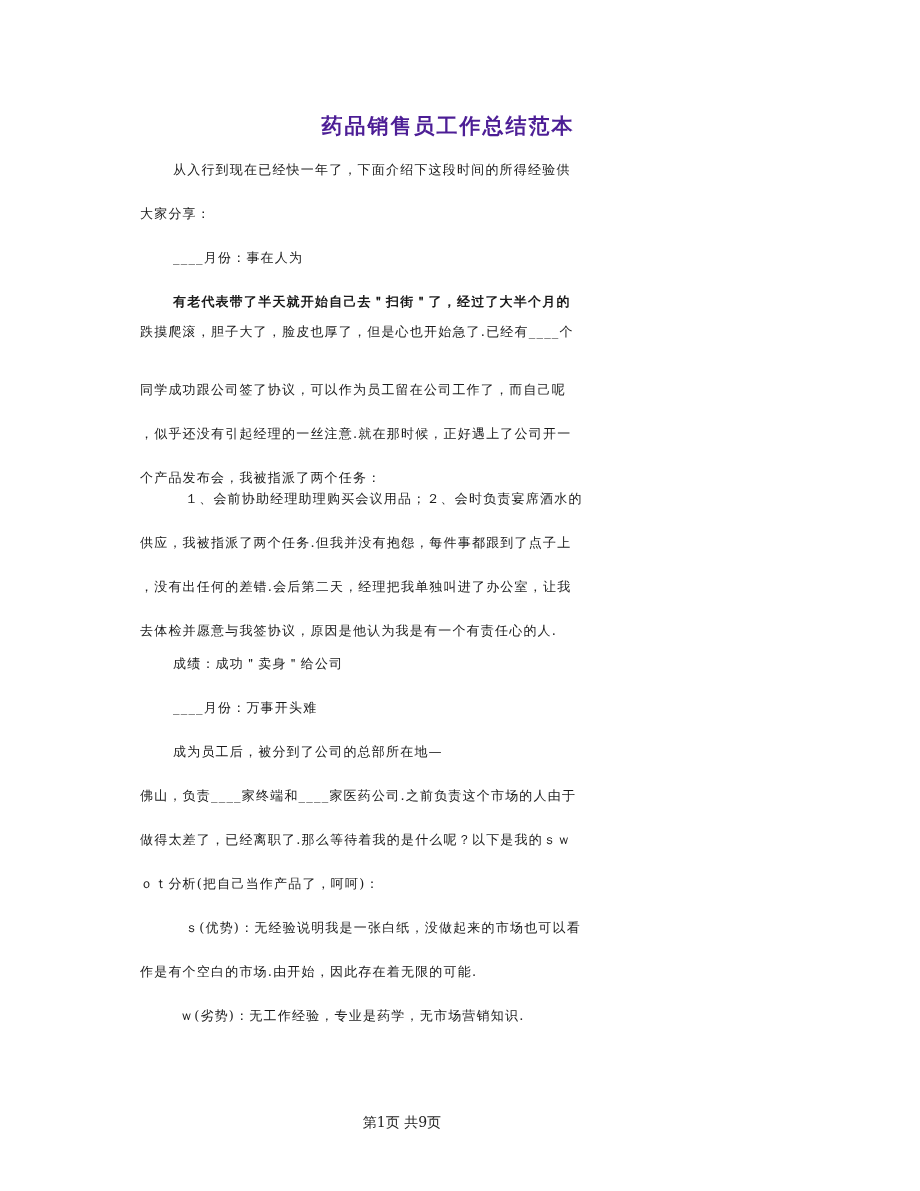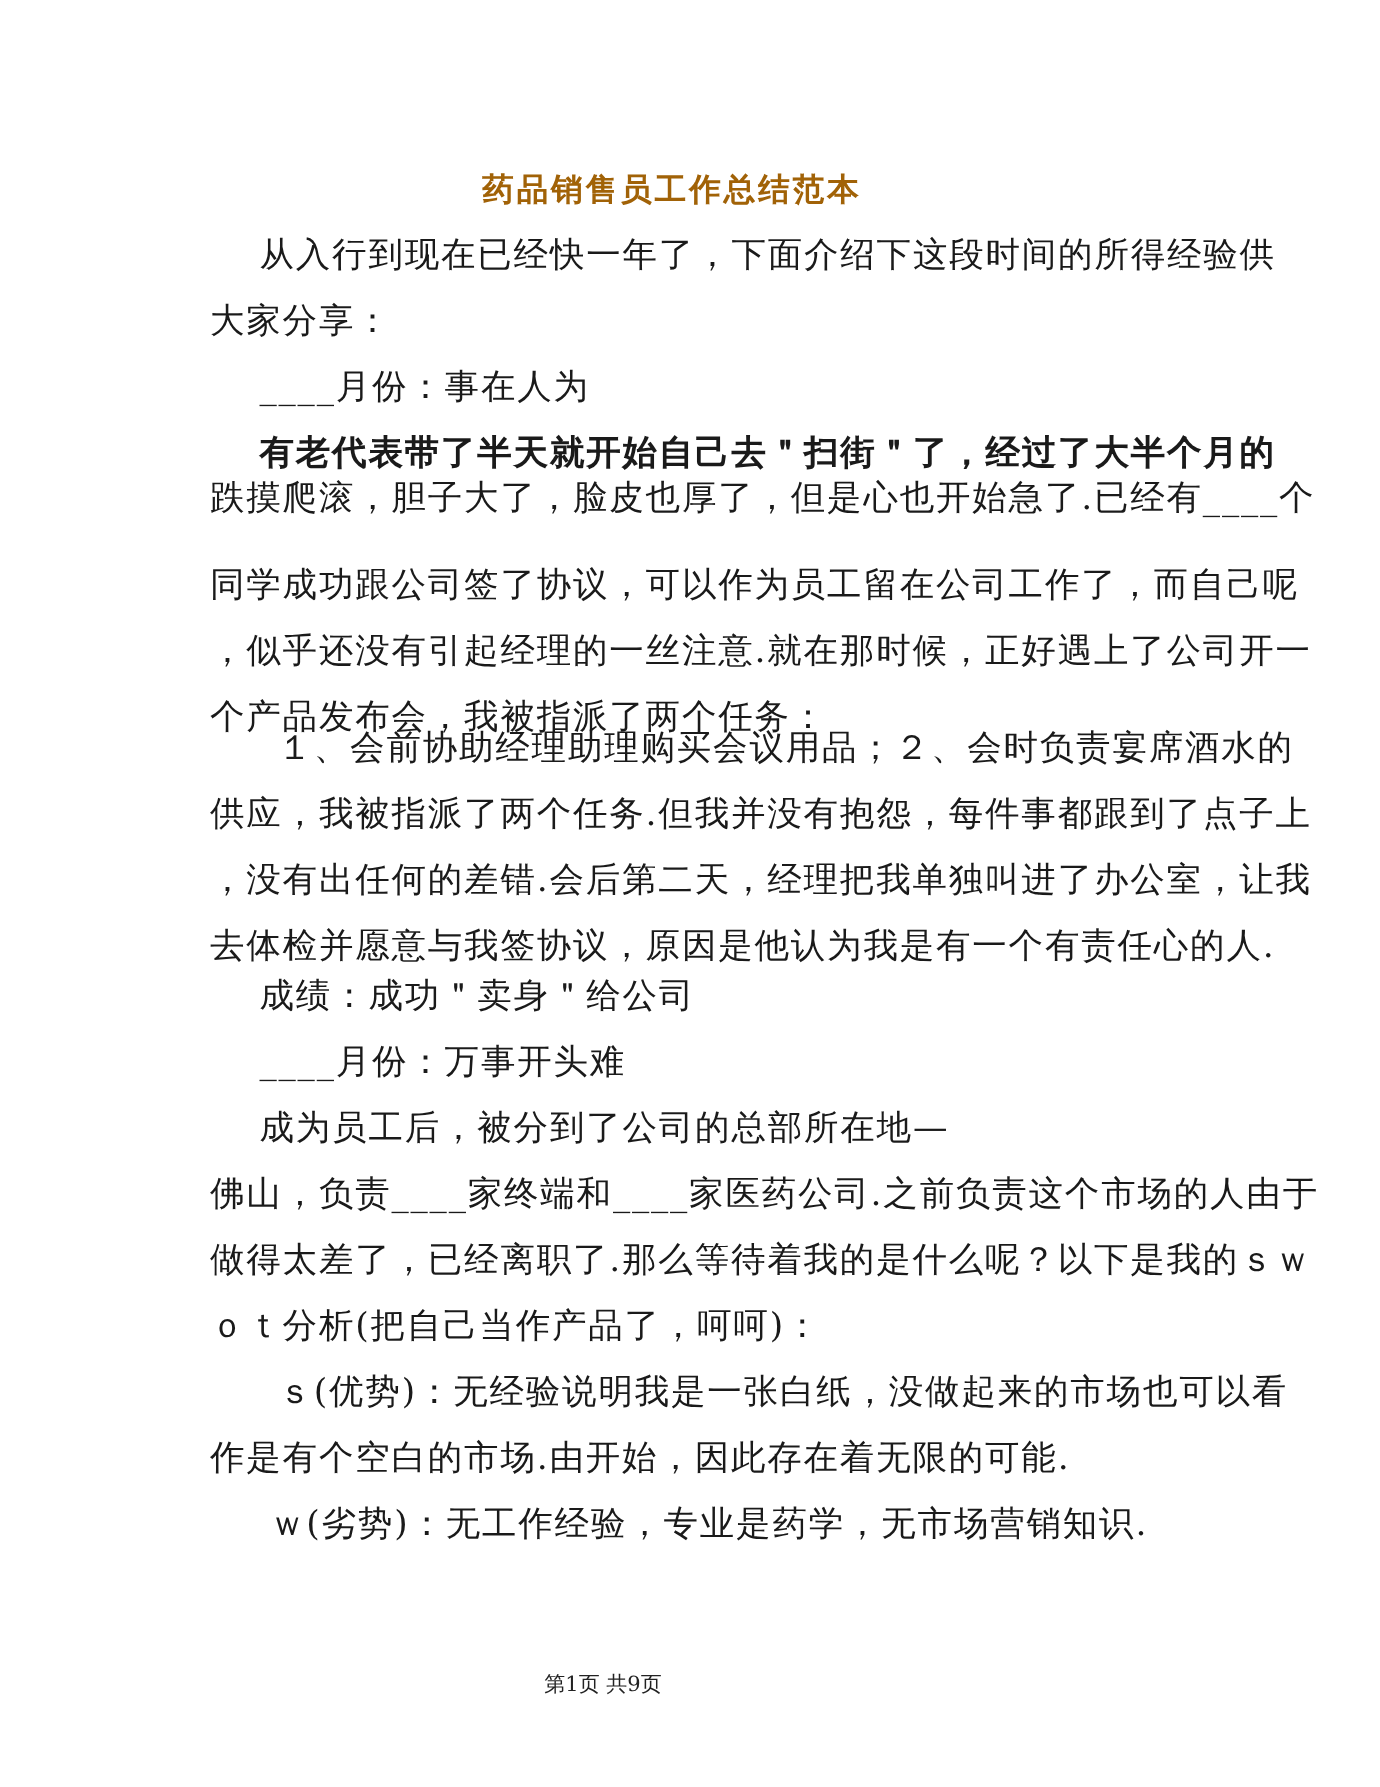--- a/index.html
+++ b/index.html
@@ -1,21 +1,21 @@
 <!DOCTYPE html>
 <html><head>
   <meta charset="utf-8">
   <style>
     html, body { margin: 0; padding: 0; background: #ffffff; }
     body { width: 920px; height: 1191px; position: relative; overflow: hidden;
            font-family: "DejaVu Serif", "Liberation Serif", serif; color: #1a1a1a; }
     .page { position: absolute; left: 0; top: 0; width: 920px; height: 1191px; }
     .title { position: absolute; left: 0; width: 896px; top: 111px; text-align: center;
-             color: #a16207; font-size: 21px; font-weight: bold; letter-spacing: 2px; line-height: 30px; }
-    .line { position: absolute; font-size: 23px; line-height: 26px; white-space: nowrap; letter-spacing: 1.2px; }
+             color: #4c1d95; font-size: 21px; font-weight: bold; letter-spacing: 2px; line-height: 30px; }
+    .line { position: absolute; font-size: 13px; line-height: 26px; white-space: nowrap; letter-spacing: 1.2px; }
     .footer { position: absolute; left: 0; width: 804px; top: 1114px; text-align: center; font-size: 14px; color: #222; }
   </style>
 </head>
 <body>
 
 <div class="page">
   <div class="title">药品销售员工作总结范本</div>
   <div id="lines">
       <div class="line" style="left: 173px; top: 157px;">从入行到现在已经快一年了，下面介绍下这段时间的所得经验供</div>
       <div class="line" style="left: 140px; top: 201px;">大家分享：</div>

